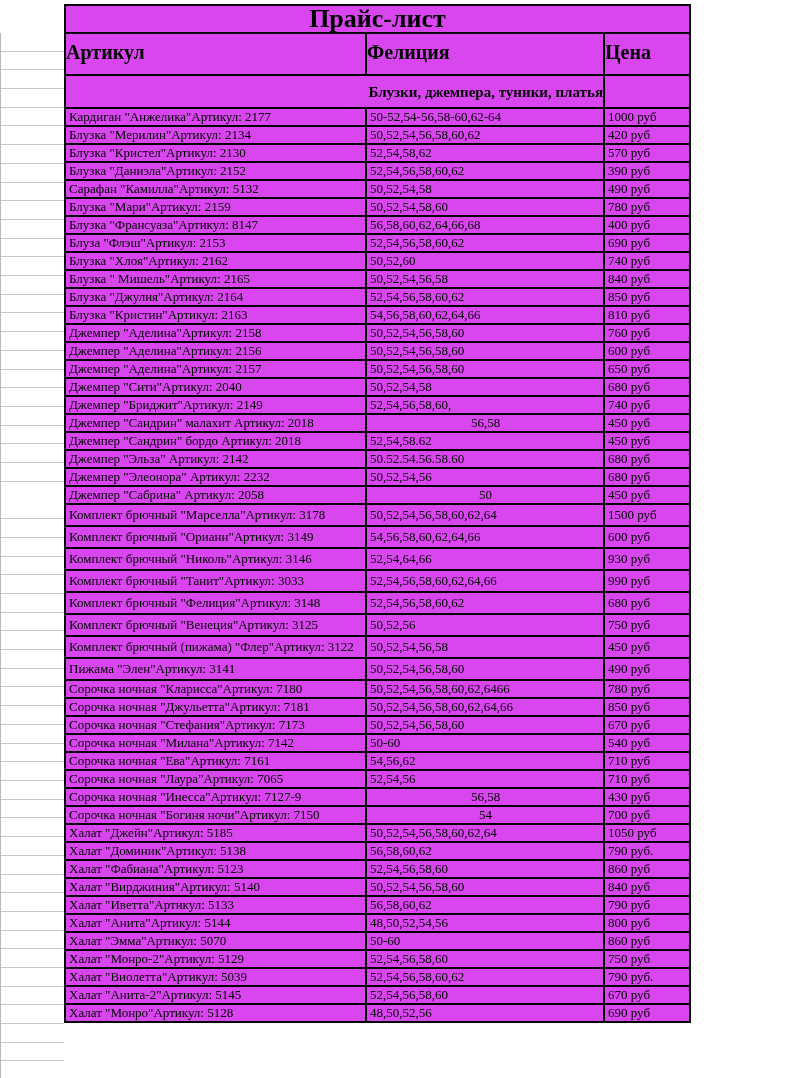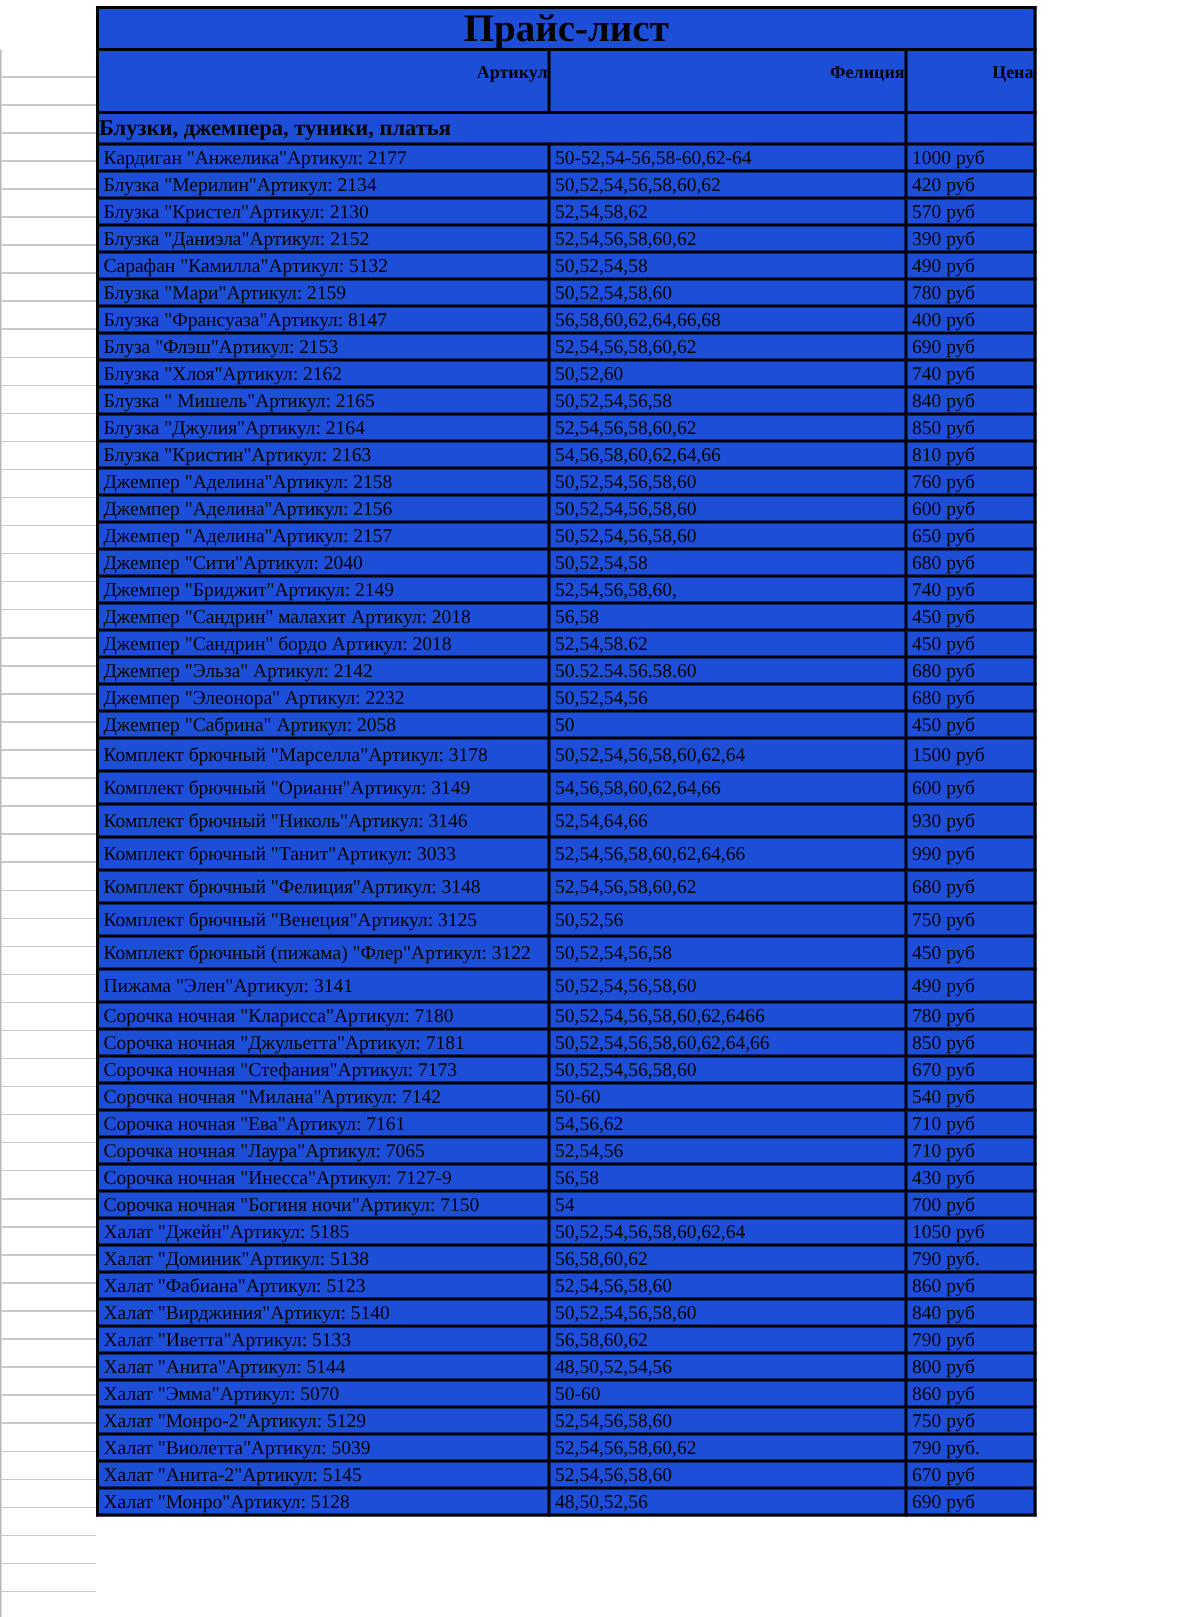--- a/index.html
+++ b/index.html
@@ -18,55 +18,55 @@
     border-left: 1px solid #b8b8b8;
     background-image: repeating-linear-gradient(
       to bottom, transparent 0px, transparent 17.7px, #c8c8c8 17.7px, #c8c8c8 18.7px);
   }
 
   table.price {
     position: absolute; left: 64px; top: 4px;
     border-collapse: collapse;
     table-layout: fixed;
     width: 625px;
-    background: #1d4ed8;
+    background: #d946ef;
   }
   col.c-article { width: 301px; }
   col.c-size    { width: 238px; }
   col.c-price   { width: 86px;  }
 
   td, th { border: 2px solid #000000; overflow: hidden; }
 
   .title-cell {
     height: 28px;
     text-align: center; vertical-align: middle;
     font-weight: bold; font-size: 26px; line-height: 26px;
   }
   .col-header {
     height: 42px;
-    text-align: right; vertical-align: top;
-    font-weight: bold; font-size: 12px;
+    text-align: left; vertical-align: top;
+    font-weight: bold; font-size: 20px;
     padding-top: 7px;
   }
   .section-title {
-    height: 21px;
-    text-align: left; vertical-align: middle;
+    height: 33px;
+    text-align: right; vertical-align: middle;
     font-weight: bold; font-size: 15px; line-height: 16px;
   }
   .data-row td {
     font-size: 13px; line-height: 14px;
     vertical-align: middle;
     padding: 1px 3px;
     white-space: nowrap;
   }
   tr.s0 td { height: 18px; }
   tr.s1 td { height: 22px; }
   tr.s2 td { height: 17px; }
   tr.s3 td { height: 17px; }
-  td.size-right { text-align: left; padding-right: 2px; }
+  td.size-right { text-align: center; padding-right: 2px; }
 </style>
 </head>
 <body>
 
 <div class="page">
   <div class="gutter"></div>
 
   <table class="price">
     <colgroup>
       <col class="c-article">

